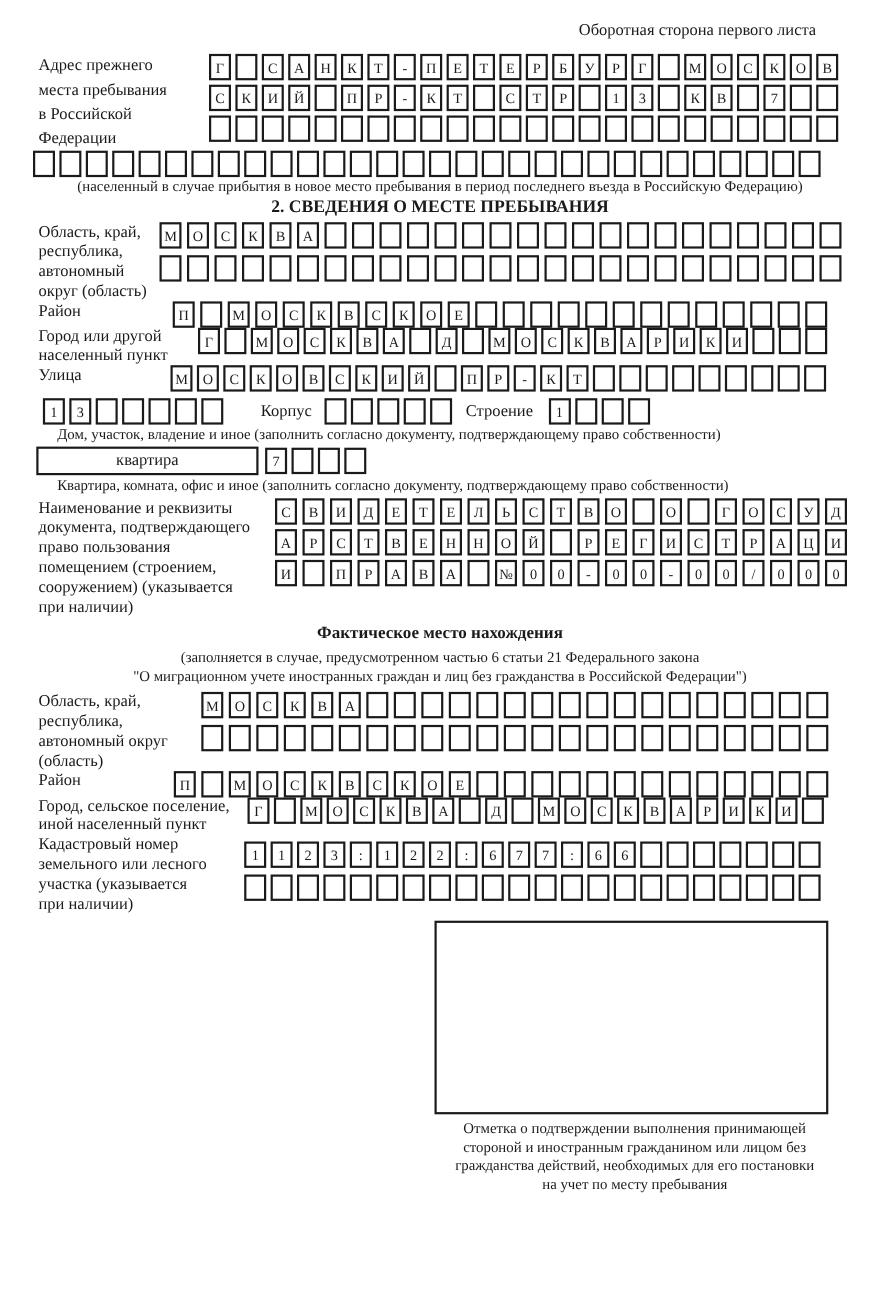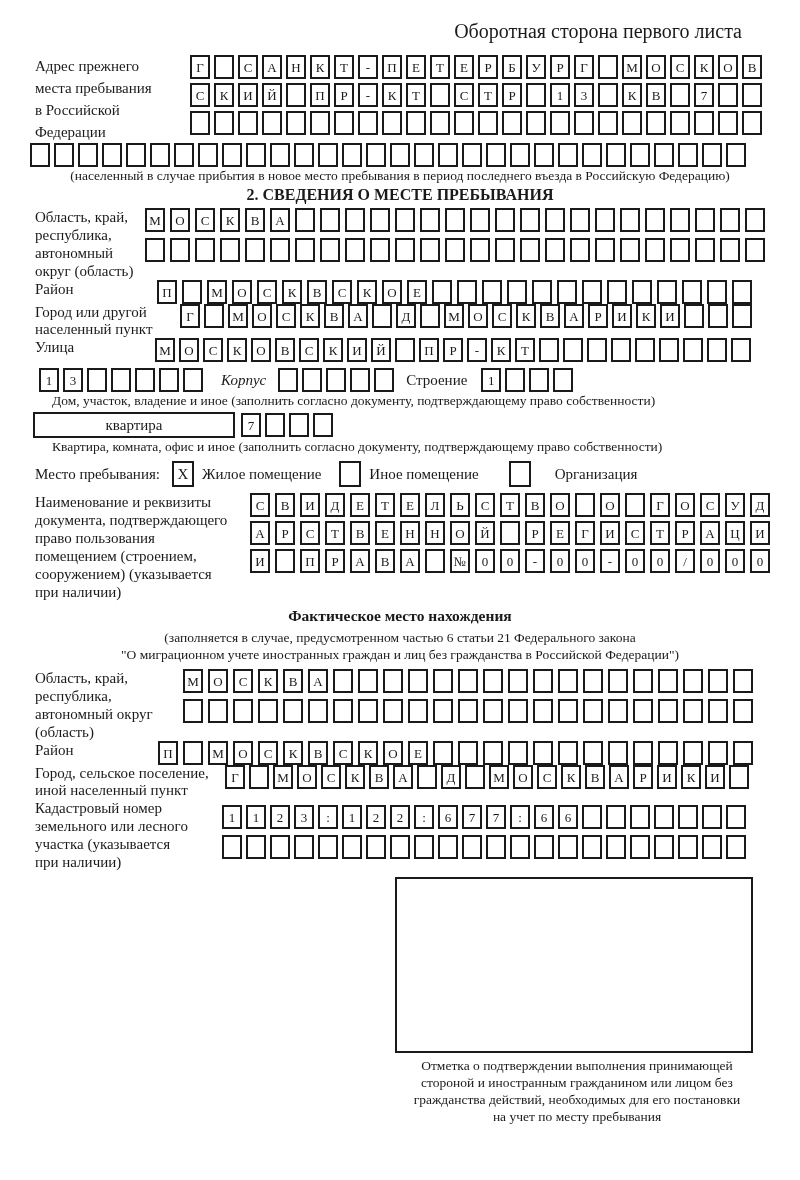--- a/index.html
+++ b/index.html
@@ -1,21 +1,21 @@
 <!DOCTYPE html>
 <html lang="ru"><head>
 <meta charset="utf-8">
 <style>
   html,body{margin:0;padding:0;background:#fff;}
   .page{
     width:800px;height:1180px;background:#ffffff;color:#1a1a1a;
     font-family:"Liberation Serif","DejaVu Serif",serif;
     position:relative;overflow:hidden;
   }
-  .top-title{ text-align:right;padding:20px 58px 0 0;font-size:20px; }
+  .top-title{ text-align:right;padding:20px 58px 0 0;font-size:15px; }
   .blk{ display:flex;padding-left:35px;align-items:flex-start; }
   .lbl{ font-size:15px;line-height:19px;flex:0 0 auto;white-space:pre-line; }
   .lbl-prev{ width:145px;line-height:22px; }
   .lbl-obl2{ width:110px;line-height:18px; }
   .lbl-raion2{ width:122px; }
   .lbl-gorod2{ width:145px;line-height:17px; }
   .lbl-ulitsa{ width:120px; }
   .lbl-doc{ width:215px;line-height:18px; }
   .lbl-oblf{ width:148px;line-height:18px; }
   .lbl-raionf{ width:123px; }
@@ -42,21 +42,21 @@
   .note-left{ padding-left:52px; }
   .domrow{ display:flex;align-items:center;margin-left:33px; }
   .wbox{
     box-sizing:border-box;border:2px solid #1a1a1a;height:26px;
     display:flex;align-items:center;justify-content:center;font-size:15px;flex:0 0 auto;
   }
   .wbox-dom{ width:164px; }
   .wbox-kv{ width:202px; }
   .domrow .cells{ margin-left:6px; }
   .inlbl{ font-size:15px;flex:0 0 auto; }
-  .ml-korpus{ margin-left:18px;margin-right:6px;font-style:italic; }
+  .ml-korpus{ margin-left:34px;margin-right:6px; }
   .ml-stroenie{ margin-left:12px;margin-right:8px; }
   .mestorow{ display:flex;align-items:center;padding-left:35px;height:30px; }
   .mlbl,.olbl{ font-size:15px;flex:0 0 auto; }
   .cbox{
     box-sizing:border-box;width:22px;height:26px;border:2px solid #1a1a1a;
     display:inline-flex;align-items:center;justify-content:center;font-size:15px;flex:0 0 auto;
   }
   .cb1{ margin-left:12px; } .cb2{ margin-left:18px; } .cb3{ margin-left:30px; }
   .olbl{ margin-left:8px; }
   .olbl-org{ margin-left:24px; }
@@ -384,29 +384,20 @@
     <div class="wbox wbox-kv">квартира</div>
     <div class="cells">
         <span class="cell">7</span>
         <span class="cell"></span>
         <span class="cell"></span>
         <span class="cell"></span>
       </div>
   </div>
   <div class="note note-left">Квартира, комната, офис и иное (заполнить согласно документу, подтверждающему право собственности)</div>
 
-  <div class="mestorow mt4">
-    <span class="mlbl">Место пребывания:</span>
-    <span class="cbox cb1">X</span>
-    <span class="olbl">Жилое помещение</span>
-    <span class="cbox cb2"></span>
-    <span class="olbl">Иное помещение</span>
-    <span class="cbox cb3"></span>
-    <span class="olbl olbl-org">Организация</span>
-  </div>
 
   <div class="blk mt4">
     <div class="lbl lbl-doc">Наименование и реквизиты
 документа, подтверждающего
 право пользования
 помещением (строением,
 сооружением) (указывается
 при наличии)</div>
     <div class="grids">
       <div class="cells g5">

